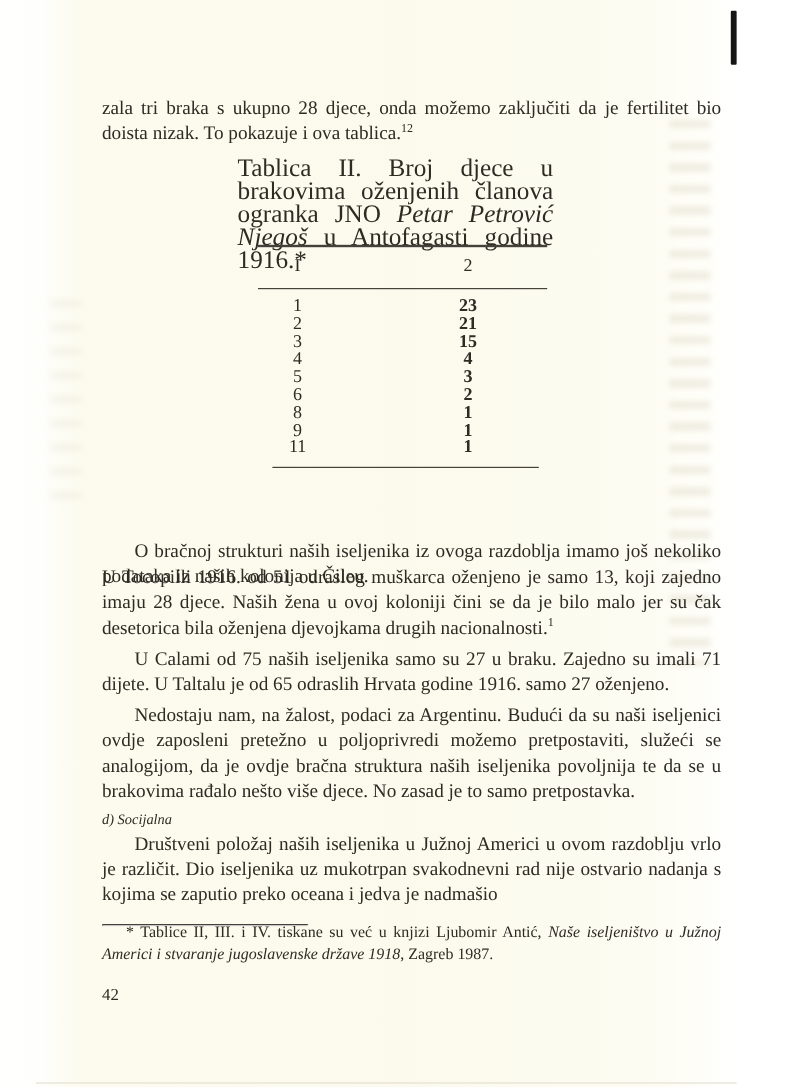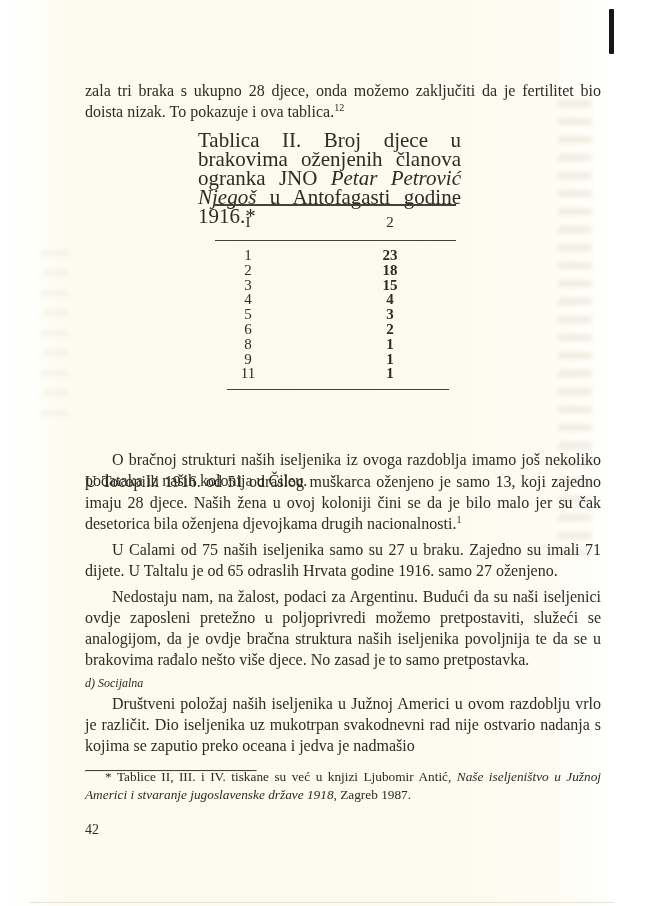--- a/index.html
+++ b/index.html
@@ -84,21 +84,21 @@
         <span class="c2" style="font-weight:normal">2</span>
       </div>
       <hr class="rule inner">
       <div class="tbody">
         <div class="trow">
             <span class="c1">1</span>
             <span class="c2">23</span>
           </div>
         <div class="trow">
             <span class="c1">2</span>
-            <span class="c2">18</span>
+            <span class="c2">21</span>
           </div>
         <div class="trow">
             <span class="c1">3</span>
             <span class="c2">15</span>
           </div>
         <div class="trow">
             <span class="c1">4</span>
             <span class="c2">4</span>
           </div>
         <div class="trow">

